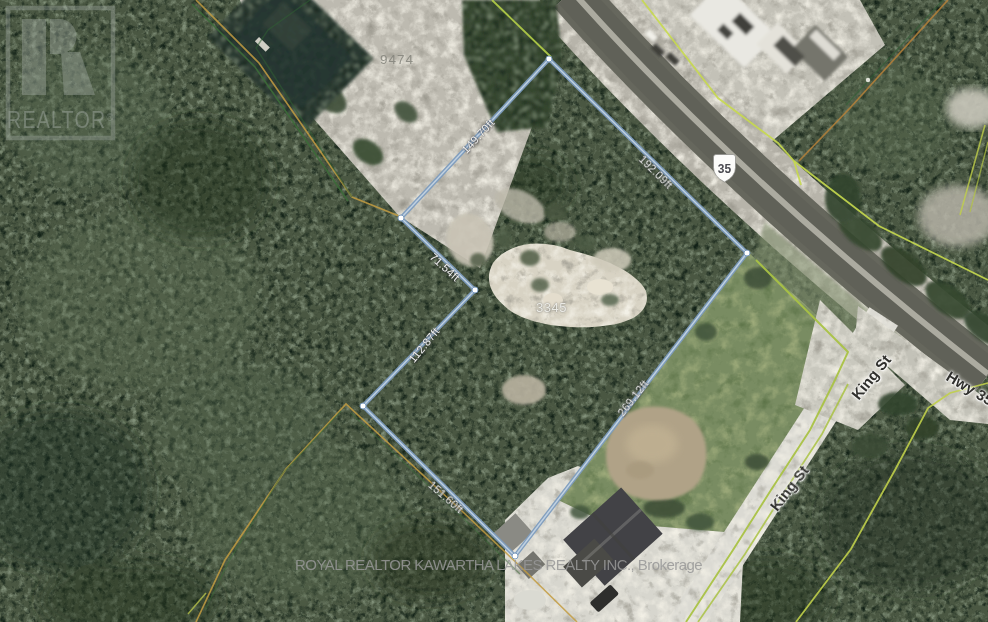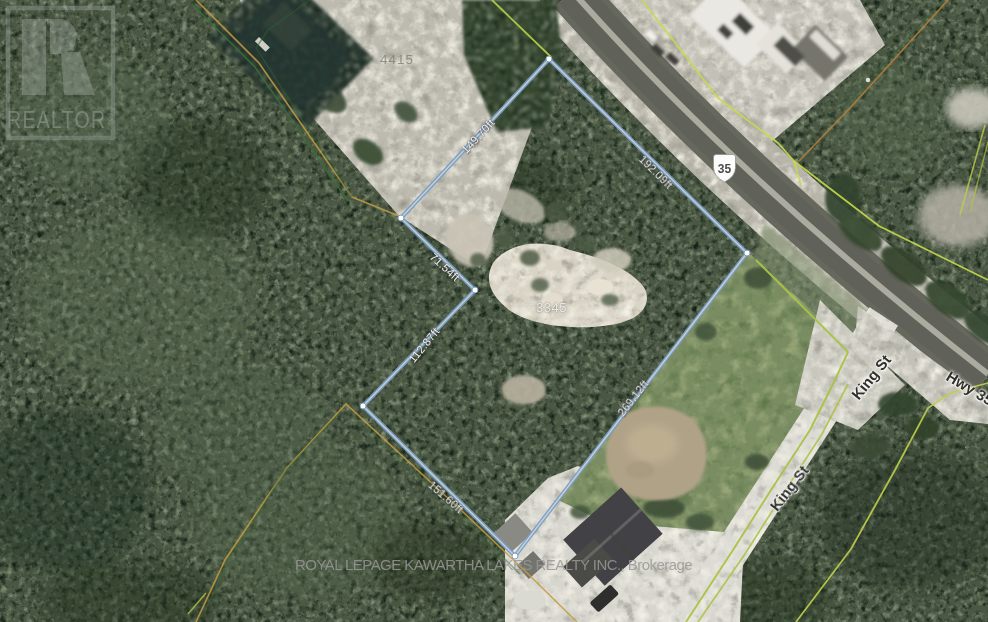--- a/index.html
+++ b/index.html
@@ -241,21 +241,21 @@
 <rect x="8" y="8" width="105" height="130" fill="none" stroke="#97a098" stroke-width="4.5"></rect>
 <rect x="22" y="19" width="24" height="76"></rect>
 <path d="M50,19 h9 a17.5,17.5 0 0 1 0,35 h-9 Z"></path>
 <polygon points="61,52 80,52 95,95 64,95"></polygon>
 </g>
 </svg>
 
 <div class="lbl" style="left:7px;top:107px;font-size:23px;font-weight:400;letter-spacing:1.5px;color:rgba(151,160,152,0.55);transform:scaleX(0.85);transform-origin:0 0;">REALTOR<span style="font-size:11px;vertical-align:7px;">®</span></div>
 
 
-<div class="lbl" style="left:380px;top:52px;font-size:13.5px;letter-spacing:1px;color:rgba(130,130,122,0.85);">4415</div>
+<div class="lbl" style="left:380px;top:52px;font-size:13.5px;letter-spacing:1px;color:rgba(130,130,122,0.85);">9474</div>
 
 <div class="lbl" style="left:536px;top:300px;font-size:13px;letter-spacing:.5px;color:rgba(238,238,233,0.95);text-shadow:0 0 2px rgba(70,70,70,.8);">3345</div>
 
 
 <div class="lbl dim" style="left:478px;top:136px;transform:translate(-50%,-50%) rotate(-47deg);">149.70ft</div>
 
 <div class="lbl dim" style="left:656px;top:172px;transform:translate(-50%,-50%) rotate(44.5deg);">192.09ft</div>
 
 <div class="lbl dim" style="left:445px;top:267px;transform:translate(-50%,-50%) rotate(42deg);">71.54ft</div>
 
@@ -266,14 +266,14 @@
 <div class="lbl dim" style="left:633px;top:398px;transform:translate(-50%,-50%) rotate(-52deg);">269.12ft</div>
 
 
 <div class="lbl street" style="left:789px;top:488px;transform:translate(-50%,-50%) rotate(-52deg);">King St</div>
 
 <div class="lbl street" style="left:871px;top:377px;transform:translate(-50%,-50%) rotate(-51deg);">King St</div>
 
 <div class="lbl street" style="left:970px;top:388px;transform:translate(-50%,-50%) rotate(31deg);">Hwy 35</div>
 
 
-<div class="lbl" style="left:295px;top:556px;font-size:15px;letter-spacing:-0.55px;color:rgba(152,152,152,0.85);">ROYAL LEPAGE KAWARTHA LAKES REALTY INC., Brokerage</div>
+<div class="lbl" style="left:295px;top:556px;font-size:15px;letter-spacing:-0.55px;color:rgba(152,152,152,0.85);">ROYAL REALTOR KAWARTHA LAKES REALTY INC., Brokerage</div>
 </div>
 
 </body></html>

